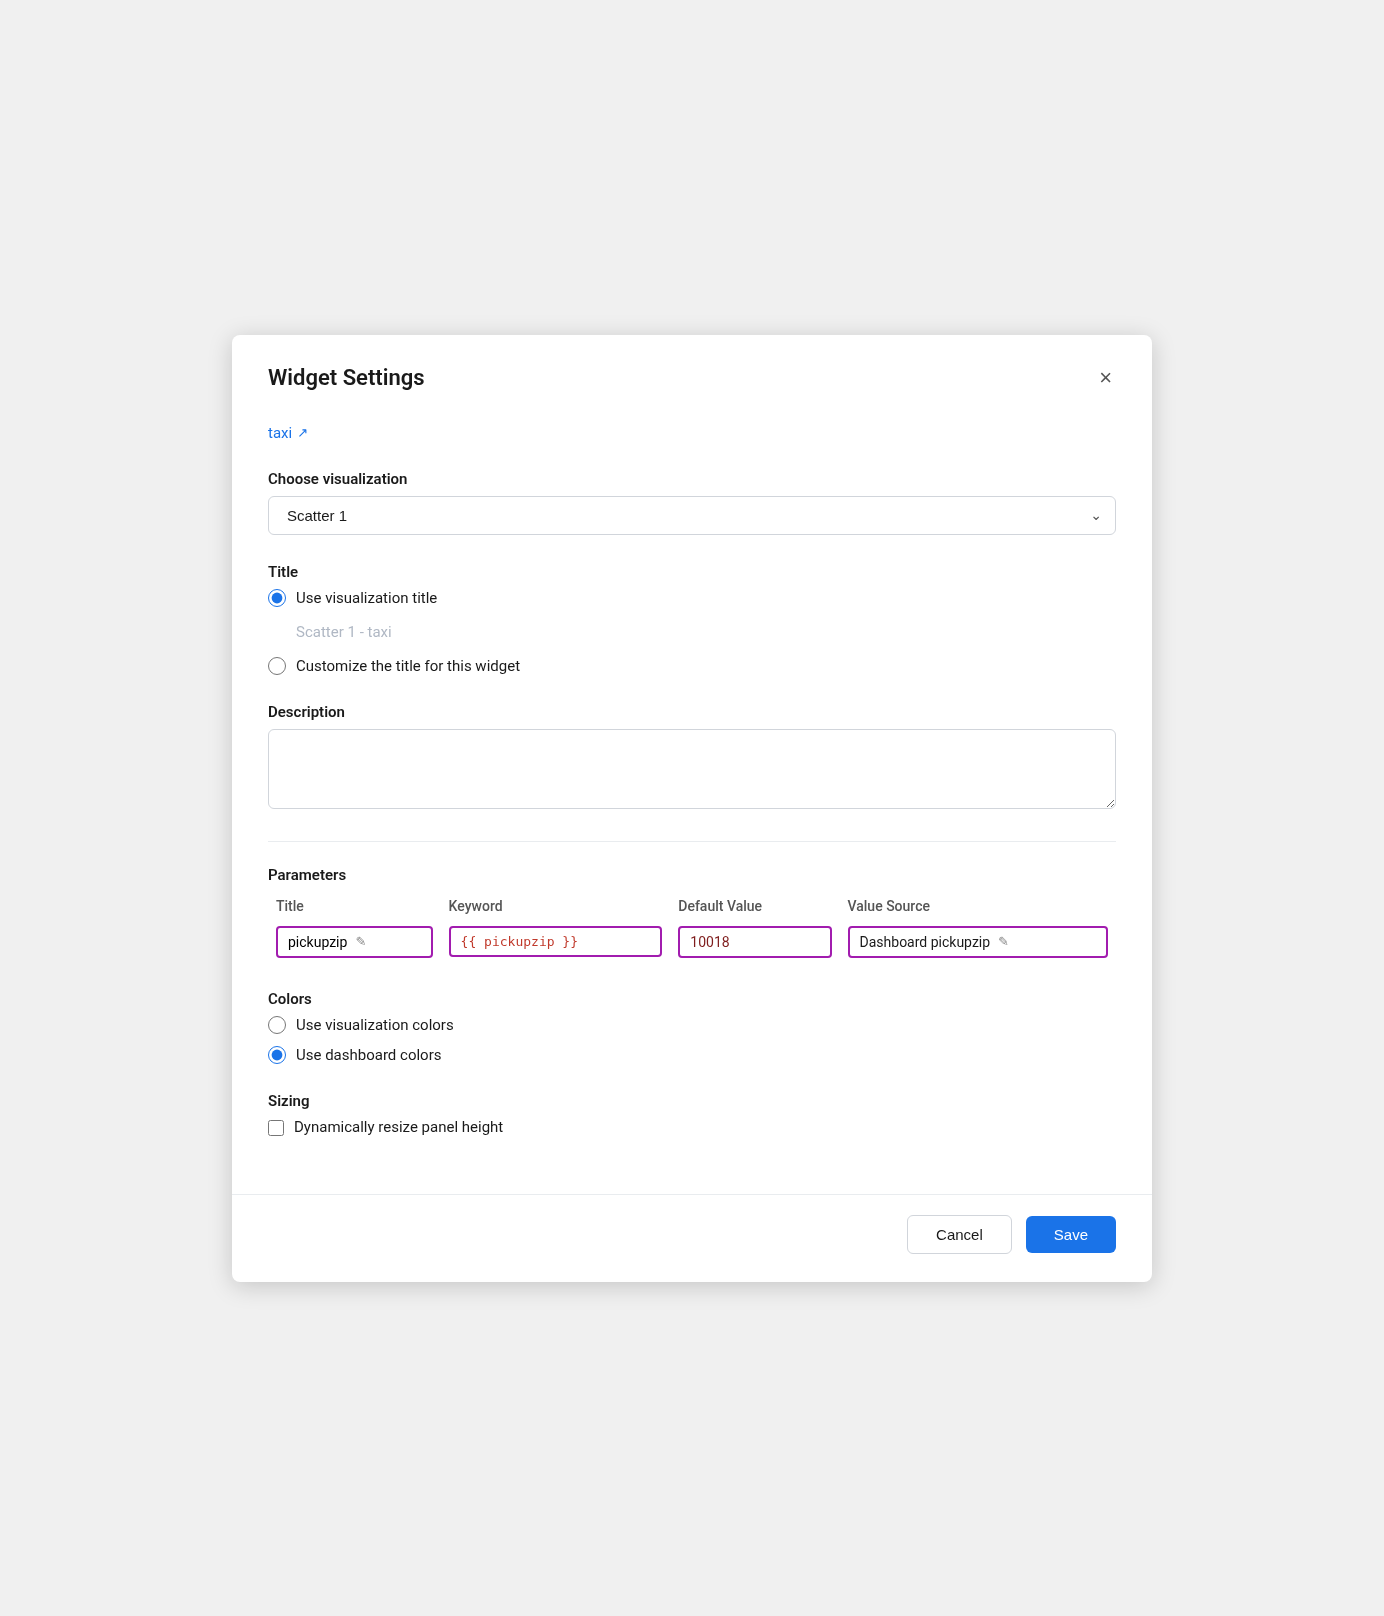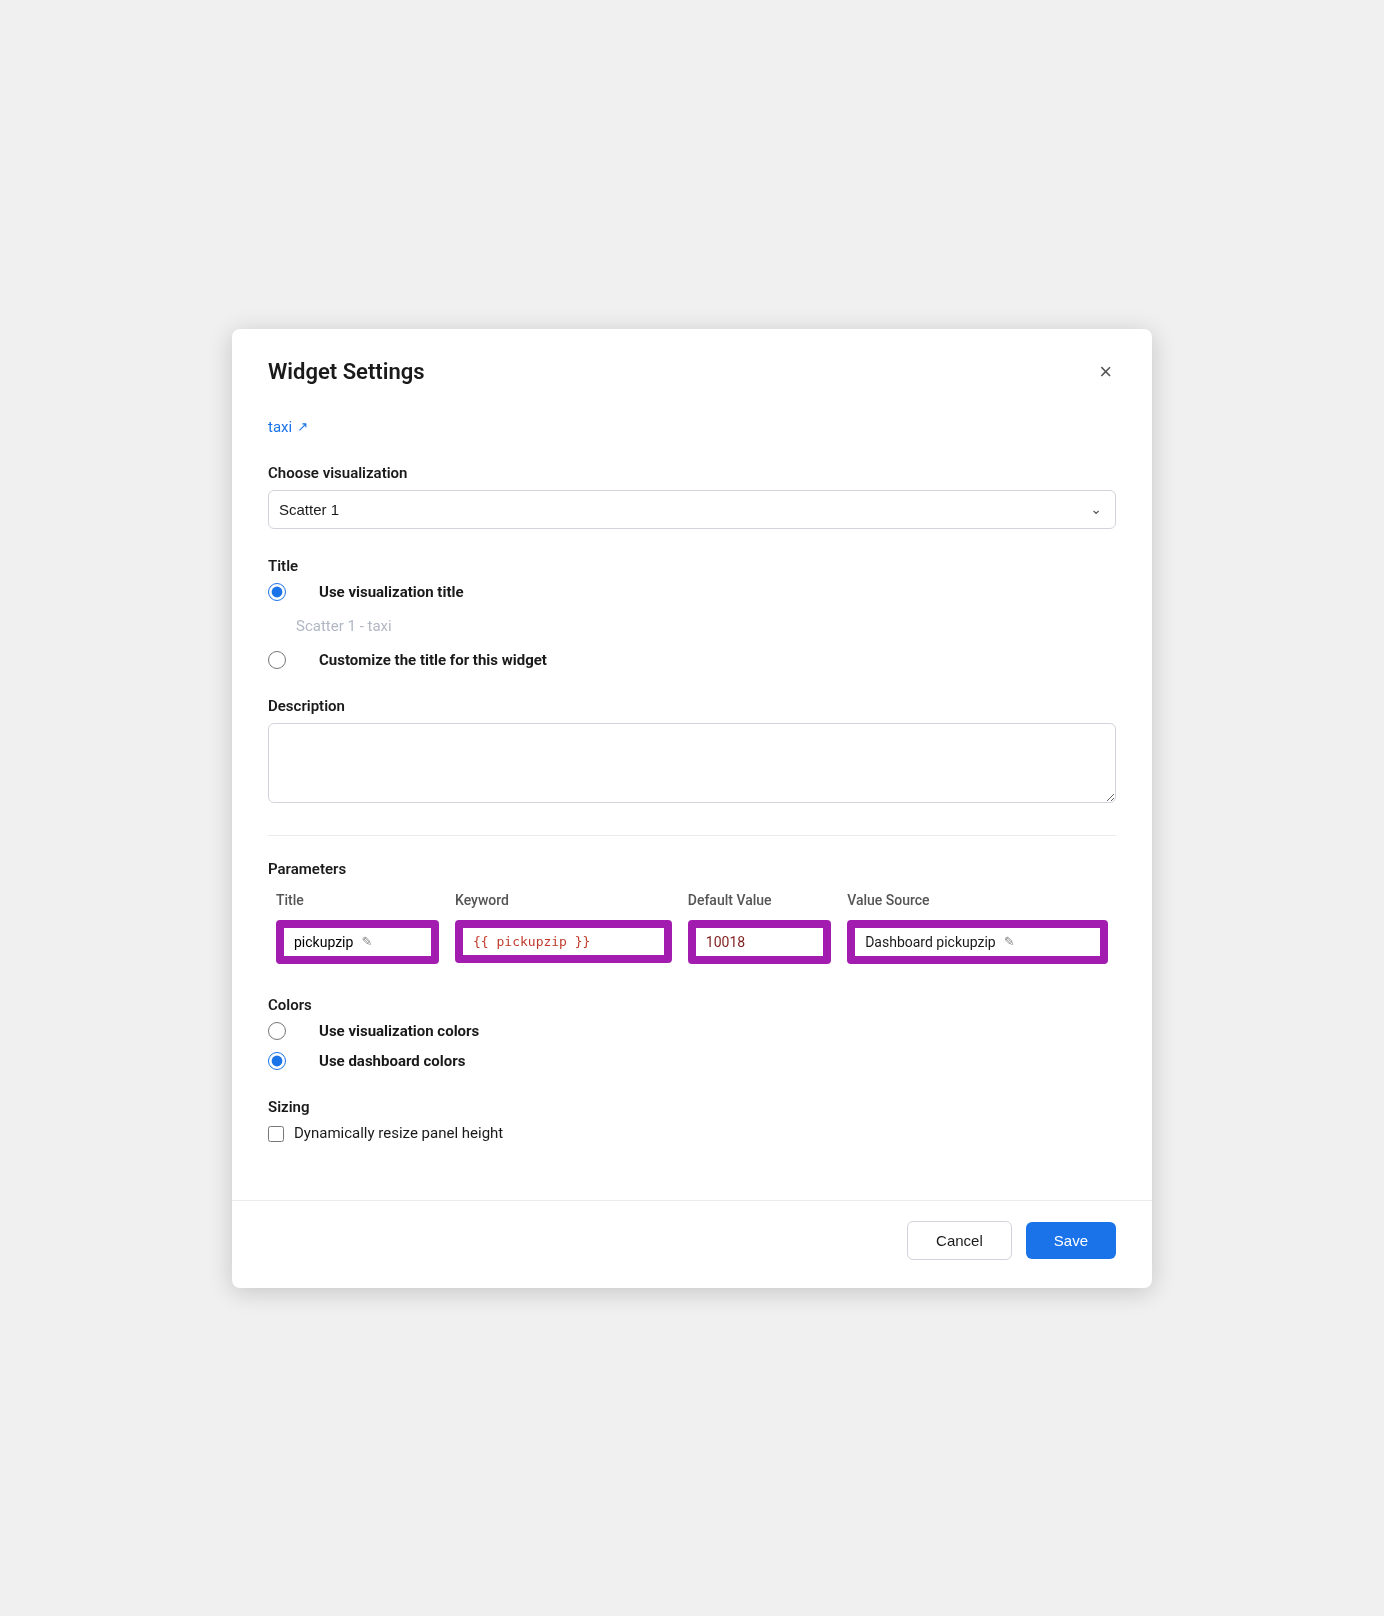--- a/index.html
+++ b/index.html
@@ -79,21 +79,21 @@
       font-size: 13px;
     }
 
     .select-wrapper {
       position: relative;
       width: 100%;
     }
 
     .select-box {
       width: 100%;
-      padding: 10px 40px 10px 10px;
+      padding: 10px 40px 10px 18px;
       border: 1px solid #d1d5db;
       border-radius: 6px;
       font-size: 15px;
       color: #1a1a1a;
       background: #fff;
       appearance: none;
       cursor: pointer;
     }
 
     .select-chevron {
@@ -122,22 +122,21 @@
     .radio-input {
       width: 18px;
       height: 18px;
       accent-color: #1a73e8;
       cursor: pointer;
     }
 
     .radio-label {
       font-size: 15px;
       color: #1a1a1a;
-      font-weight: 700;
-      margin-left: 23px;
+      font-weight: 400;
     }
 
     .title-placeholder {
       font-size: 15px;
       color: #b0b8c4;
       margin-left: 28px;
       margin-top: 4px;
       margin-bottom: 4px;
     }
 
@@ -166,21 +165,21 @@
       color: #555;
       padding: 4px 8px 8px 8px;
     }
 
     .parameters-table td {
       padding: 4px 8px;
       vertical-align: middle;
     }
 
     .param-cell {
-      border: 8px solid #a21caf;
+      border: 2px solid #a21caf;
       border-radius: 4px;
       padding: 6px 10px;
       font-size: 14px;
       display: flex;
       align-items: center;
       gap: 8px;
       background: #fff;
       min-width: 100px;
     }
 

